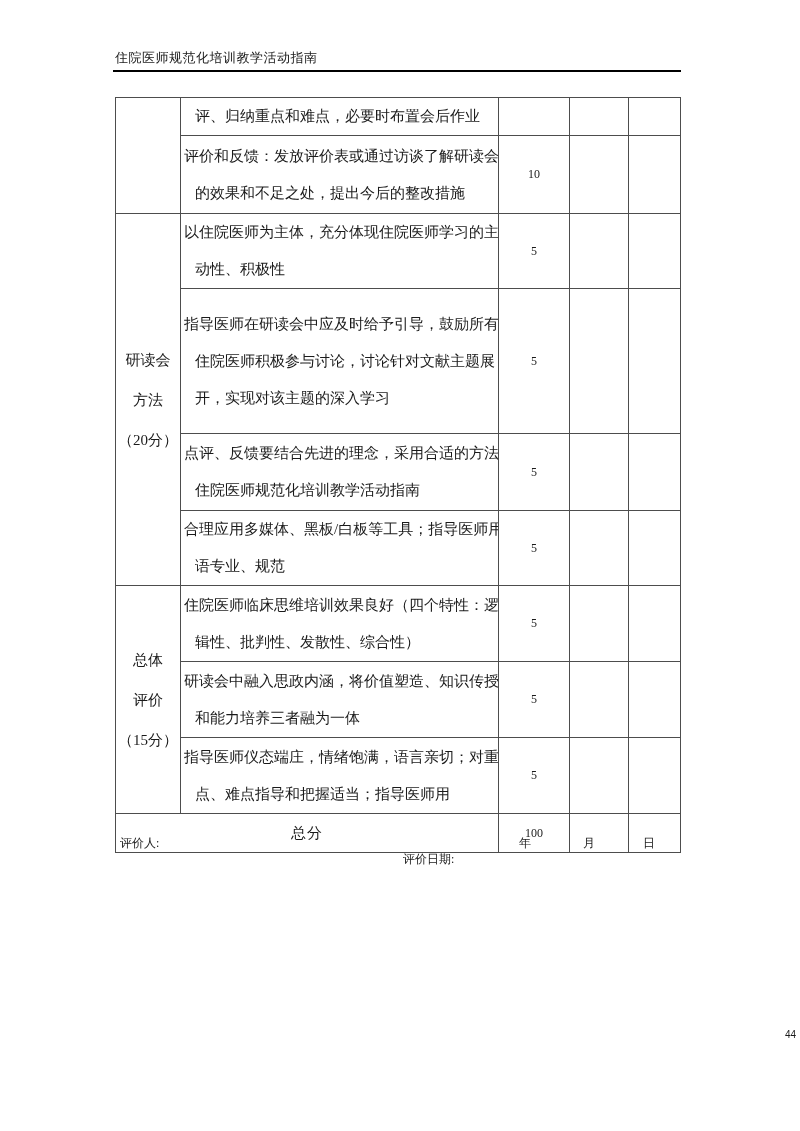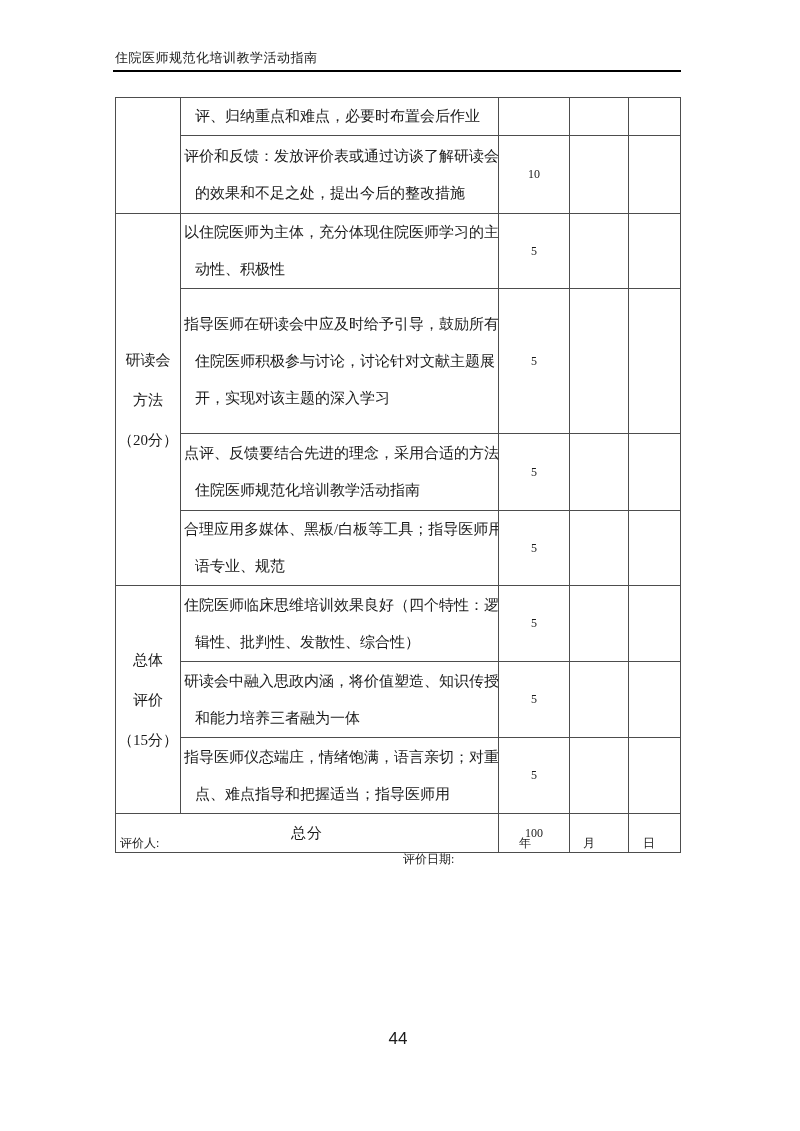--- a/index.html
+++ b/index.html
@@ -88,22 +88,22 @@
   .sig-date      { left: 403px; margin-top: 16px; }
   .sig-year      { left: 519px; }
   .sig-month     { left: 583px; }
   .sig-day       { left: 643px; }
   
   .page-number {
     position: absolute;
     left: 0;
     top: 1029px;
     width: 796px;
-    text-align: center;
-    font-size: 17px;
+    text-align: right;
+    font-size: 10px;
     font-family: "Liberation Sans", "DejaVu Sans", sans-serif;
   }
 </style>
 </head>
 <body>
 
 <div class="page">
 
   <div class="header-text">住院医师规范化培训教学活动指南</div>
   <div class="header-rule"></div>

